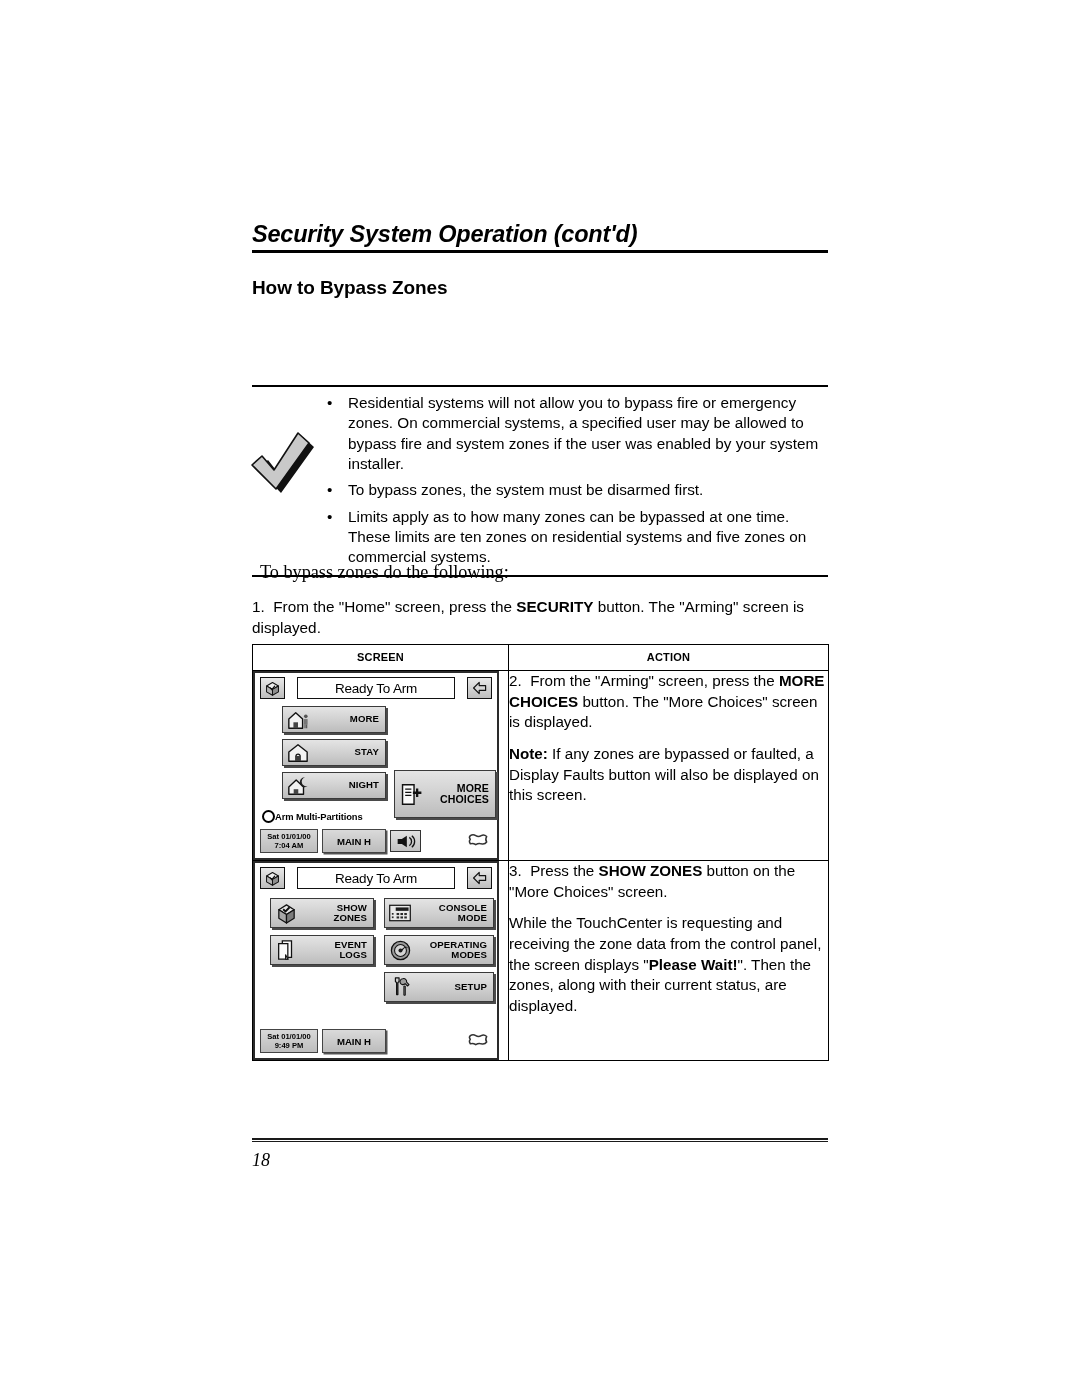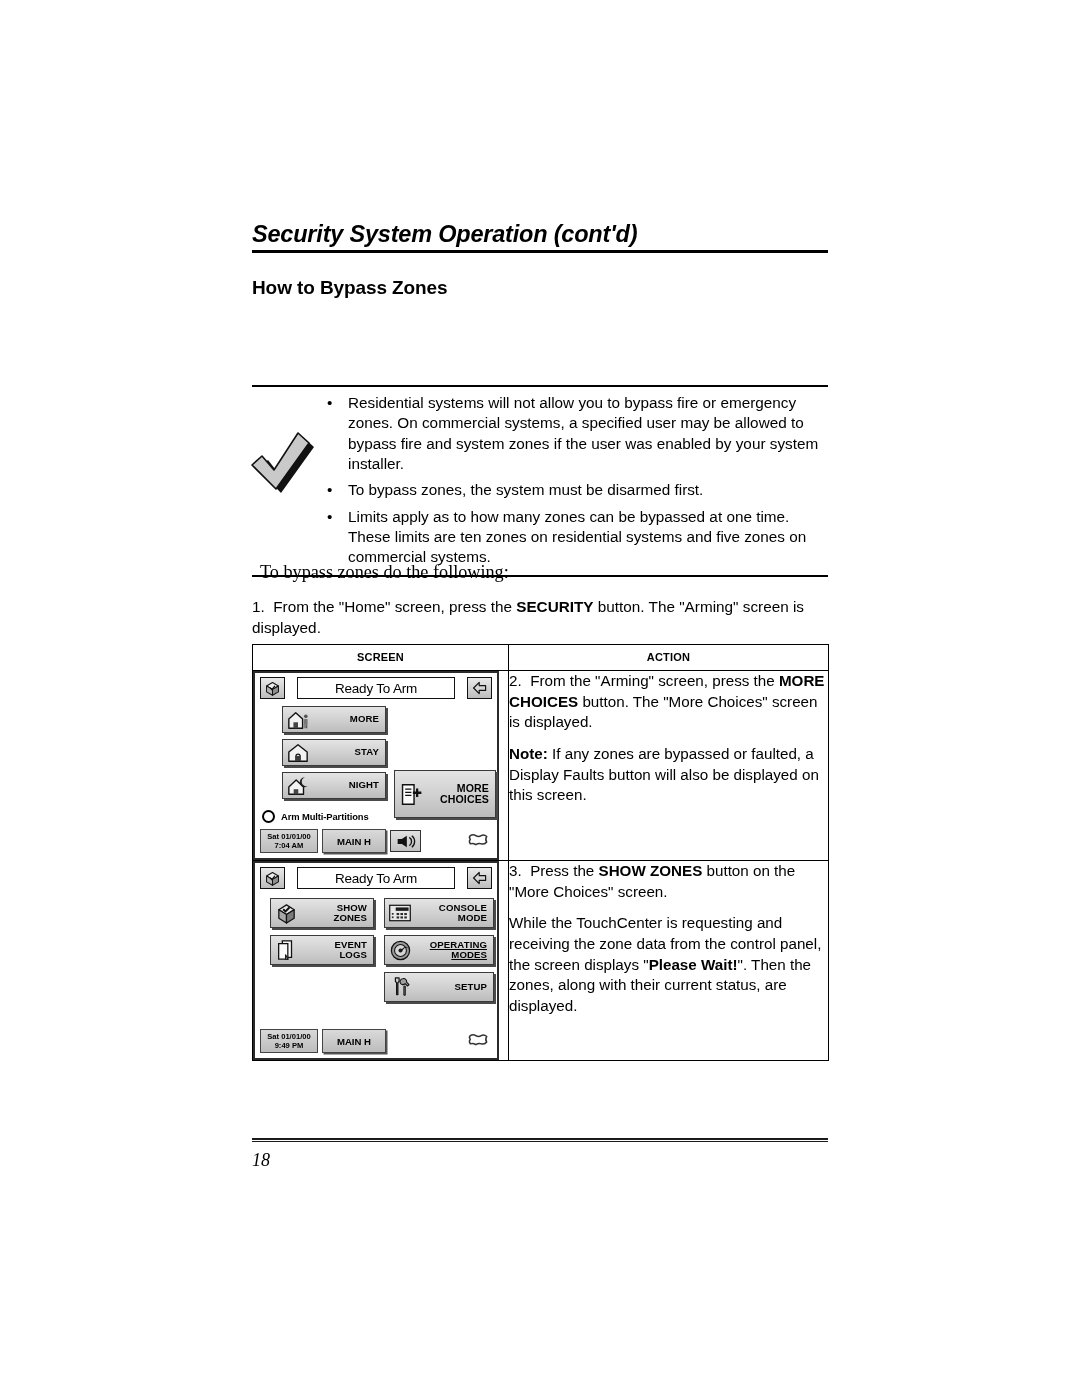--- a/index.html
+++ b/index.html
@@ -182,21 +182,21 @@
     font-weight: bold;
     letter-spacing: 0.1px;
     line-height: 1.06;
     padding-right: 3px;
     white-space: pre-line;
   }
   .tc-btn.big .lb { font-size: 10.6px; }
 
   .tc-radio-row {
     position: absolute; left: 2px; bottom: -1px;
-    display: flex; align-items: center; gap: 6px;
+    display: flex; align-items: center; 
   }
   .tc-radio {
     width: 13px; height: 13px;
     border: 2.3px solid #000;
     border-radius: 50%;
     background: #fff;
   }
   .tc-radio-lb { font-size: 9.4px; font-weight: bold; letter-spacing: -0.1px; }
 
   .tc-status {
@@ -468,21 +468,21 @@
                   <svg viewBox="0 0 24 24" width="22" height="22" aria-hidden="true">
                     <path d="M8 2 H18 V20 H8 Z" fill="#fbfbfb" stroke="#111" stroke-width="1.4"></path>
                     <path d="M4 5 H14 V22 H4 Z" fill="#fbfbfb" stroke="#111" stroke-width="1.4"></path>
                     <path d="M11.5 17 L14 22 H11.5 Z" fill="#c7c7c7" stroke="#111" stroke-width="1.1"></path>
                   </svg>
                 </span>
                 <span class="lb">EVENT
 LOGS</span>
               </div>
 
-              <div class="tc-btn" style="left:124px; top:41px; width:110px; height:30px;text-decoration:underline;">
+              <div class="tc-btn" style="left:124px; top:41px; width:110px; height:30px;">
                 <span class="ic">
                   <svg viewBox="0 0 24 24" width="23" height="23" aria-hidden="true">
                     <circle cx="12" cy="12" r="9.5" fill="#9a9a9a" stroke="#111" stroke-width="1.3"></circle>
                     <circle cx="12" cy="12" r="6.2" fill="#d5d5d5" stroke="#111" stroke-width="1.1"></circle>
                     <path d="M12 12 q5 -6 8 -3 q-4 -1 -6 3 z" fill="#111"></path>
                     <circle cx="12" cy="12" r="2.1" fill="#1a1a1a"></circle>
                   </svg>
                 </span>
                 <span class="lb">OPERATING
 MODES</span>

